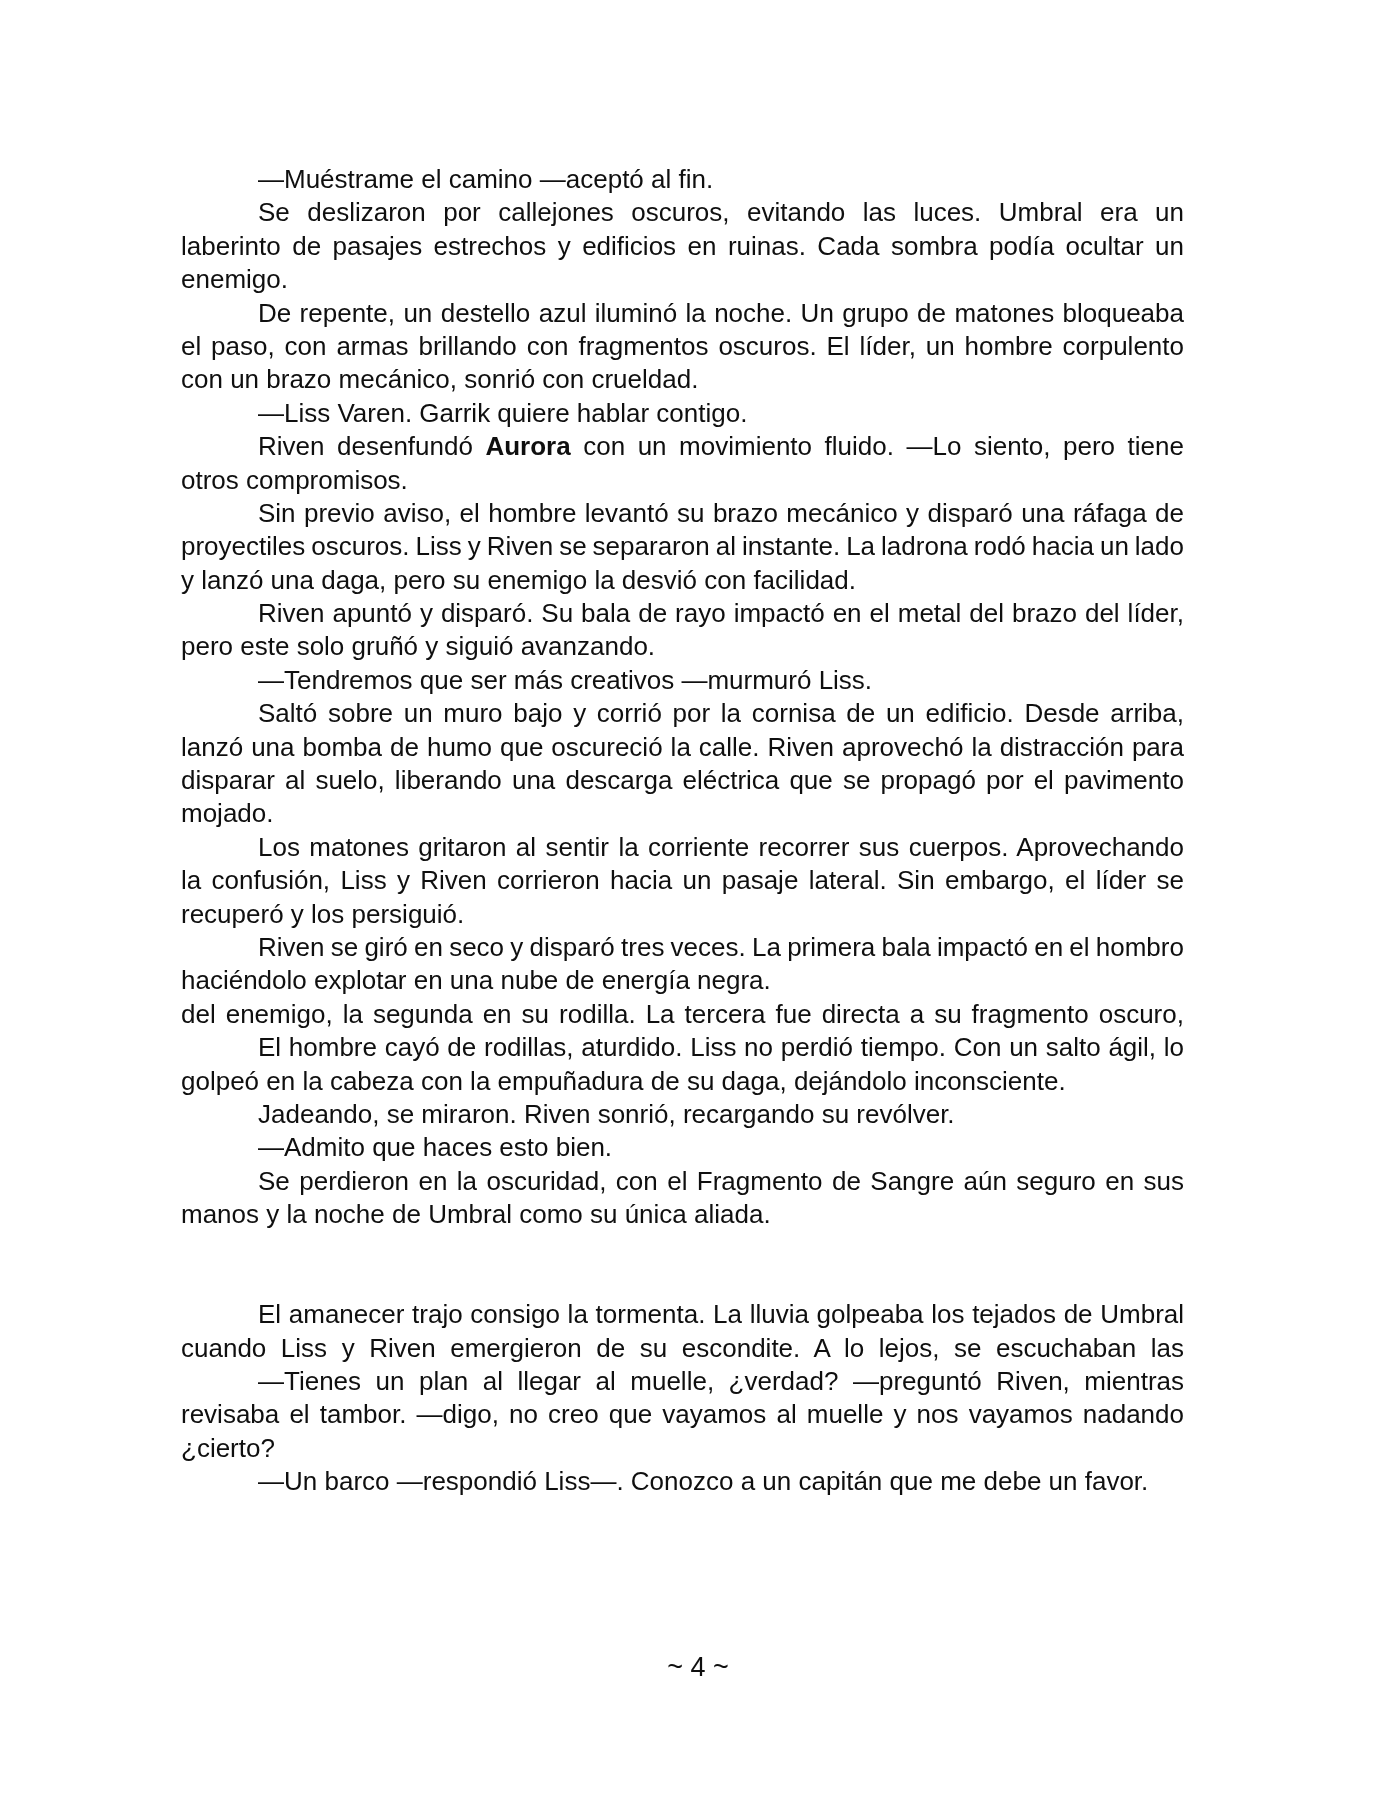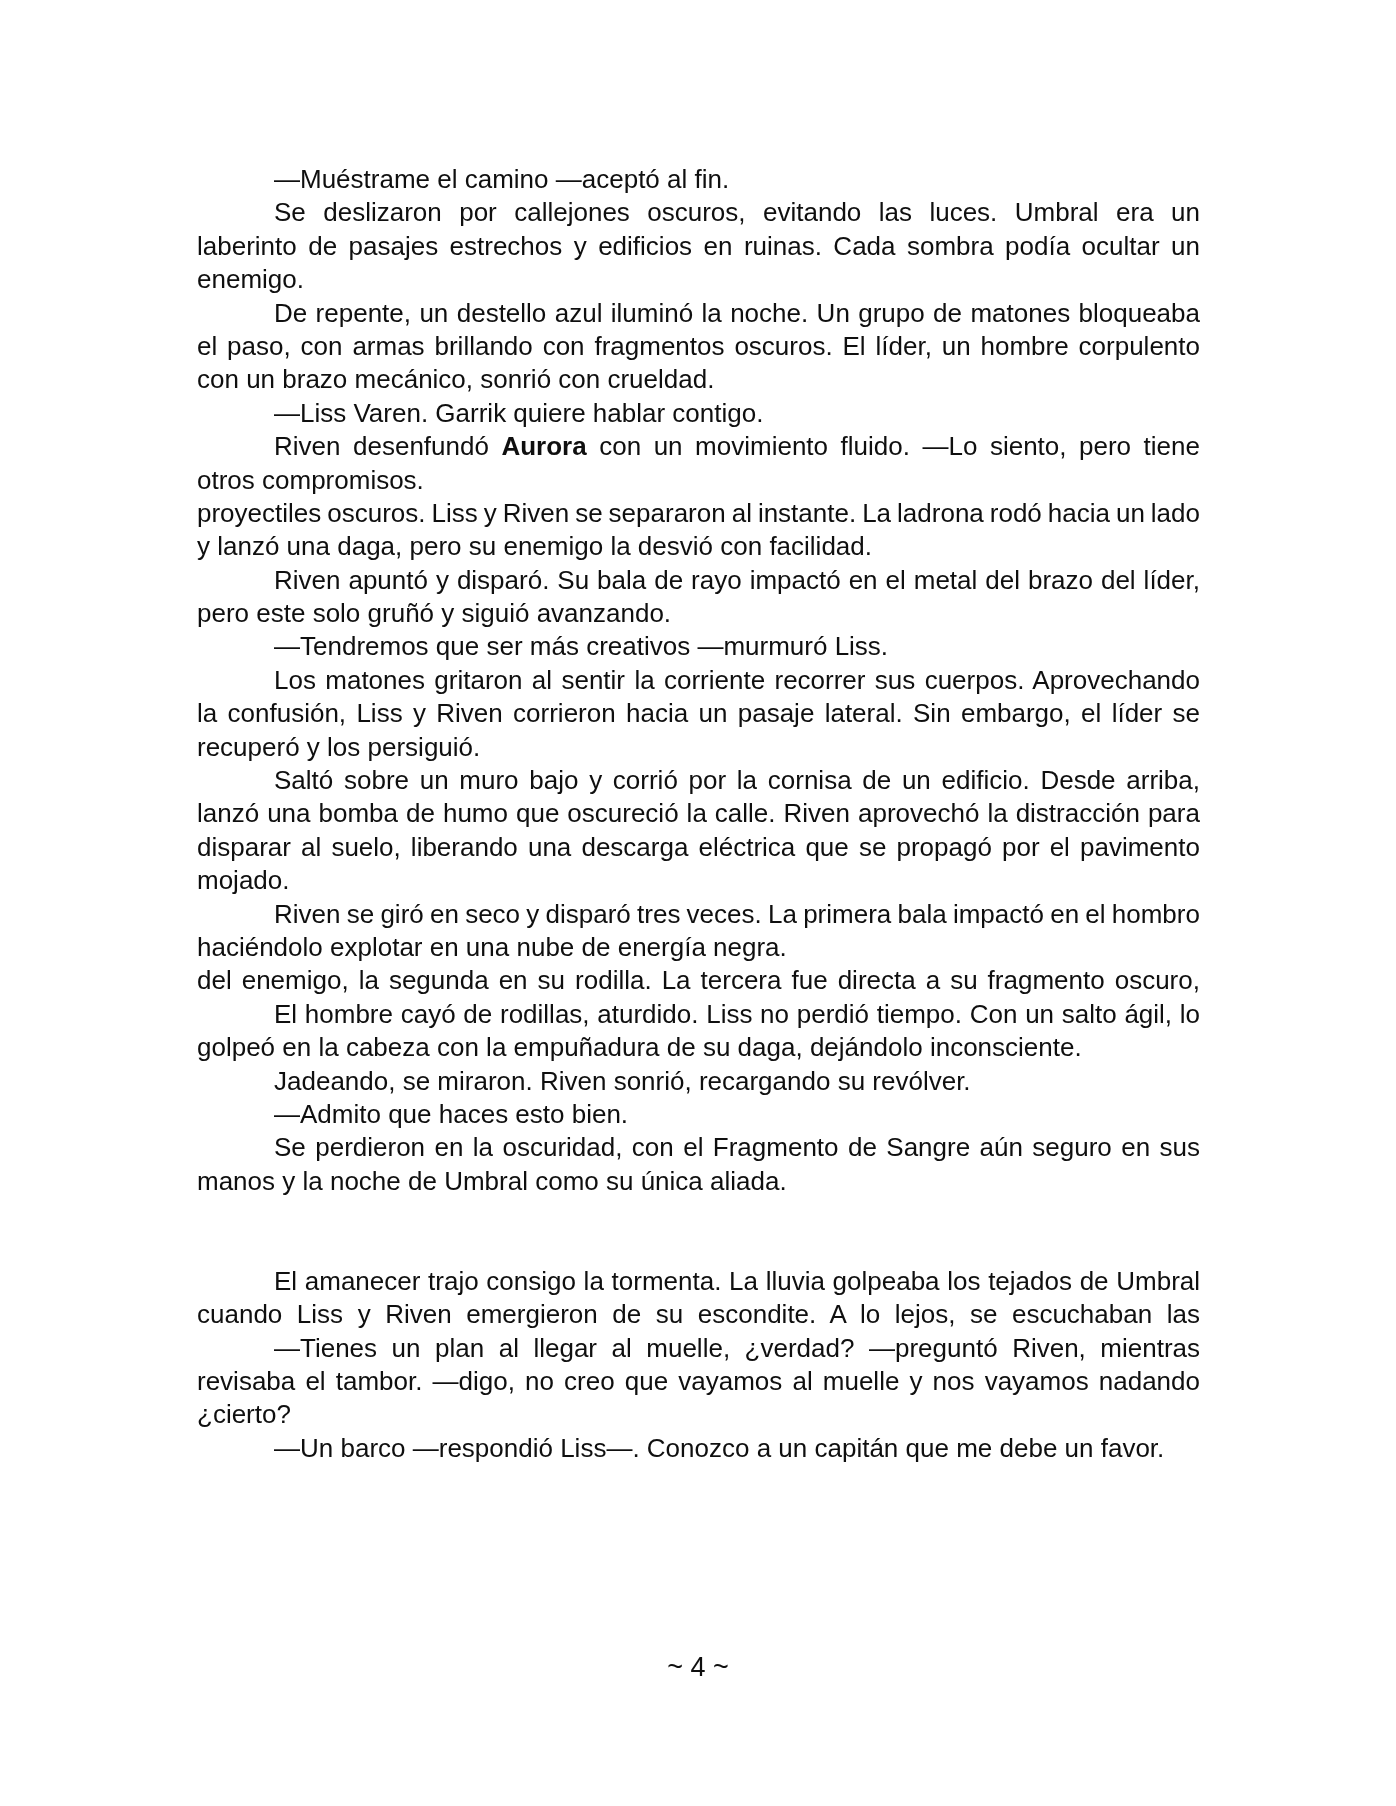--- a/index.html
+++ b/index.html
@@ -14,21 +14,21 @@
     background: #ffffff;
     font-family: "Liberation Sans", "DejaVu Sans", sans-serif;
     color: #0f0f0f;
   }
   .page {
     position: absolute;
     inset: 0;
   }
   .text-block {
     position: absolute;
-    left: 197px;
+    left: 181px;
     top: 163px;
     width: 1003px;
   }
   .para {
     margin: 0;
     padding: 0;
   }
   .line {
     height: 33.4px;
     line-height: 33.4px;
@@ -79,40 +79,41 @@
         <div class="line"><span class="lt">con un brazo mecánico, sonrió con crueldad.</span></div>
       </div>
       <div class="para">
         <div class="line indent"><span class="lt">—Liss Varen. Garrik quiere hablar contigo.</span></div>
       </div>
       <div class="para">
         <div class="line indent"><span class="lt" style="word-spacing: 5.3px;">Riven desenfundó <strong>Aurora</strong> con un movimiento fluido. —Lo siento, pero tiene</span></div>
         <div class="line"><span class="lt">otros compromisos.</span></div>
       </div>
       <div class="para">
+        <div class="line indent"><span class="lt" style="word-spacing: 1.19px;">Sin previo aviso, el hombre levantó su brazo mecánico y disparó una ráfaga de</span></div>
         <div class="line"><span class="lt" style="word-spacing: -1.24px;">proyectiles oscuros. Liss y Riven se separaron al instante. La ladrona rodó hacia un lado</span></div>
         <div class="line"><span class="lt">y lanzó una daga, pero su enemigo la desvió con facilidad.</span></div>
       </div>
       <div class="para">
         <div class="line indent"><span class="lt" style="word-spacing: 0.74px;">Riven apuntó y disparó. Su bala de rayo impactó en el metal del brazo del líder,</span></div>
         <div class="line"><span class="lt">pero este solo gruñó y siguió avanzando.</span></div>
       </div>
       <div class="para">
         <div class="line indent"><span class="lt">—Tendremos que ser más creativos —murmuró Liss.</span></div>
       </div>
       <div class="para">
-        <div class="line indent"><span class="lt" style="word-spacing: 2.13px;">Los matones gritaron al sentir la corriente recorrer sus cuerpos. Aprovechando</span></div>
-        <div class="line"><span class="lt" style="word-spacing: 3.1px;">la confusión, Liss y Riven corrieron hacia un pasaje lateral. Sin embargo, el líder se</span></div>
-        <div class="line"><span class="lt">recuperó y los persiguió.</span></div>
-      </div>
-      <div class="para">
         <div class="line indent"><span class="lt" style="word-spacing: 3.48px;">Saltó sobre un muro bajo y corrió por la cornisa de un edificio. Desde arriba,</span></div>
         <div class="line"><span class="lt" style="word-spacing: 0.77px;">lanzó una bomba de humo que oscureció la calle. Riven aprovechó la distracción para</span></div>
         <div class="line"><span class="lt" style="word-spacing: 2.88px;">disparar al suelo, liberando una descarga eléctrica que se propagó por el pavimento</span></div>
         <div class="line"><span class="lt">mojado.</span></div>
+      </div>
+      <div class="para">
+        <div class="line indent"><span class="lt" style="word-spacing: 2.13px;">Los matones gritaron al sentir la corriente recorrer sus cuerpos. Aprovechando</span></div>
+        <div class="line"><span class="lt" style="word-spacing: 3.1px;">la confusión, Liss y Riven corrieron hacia un pasaje lateral. Sin embargo, el líder se</span></div>
+        <div class="line"><span class="lt">recuperó y los persiguió.</span></div>
       </div>
       <div class="para">
         <div class="line indent"><span class="lt" style="word-spacing: -0.99px;">Riven se giró en seco y disparó tres veces. La primera bala impactó en el hombro</span></div>
         <div class="line"><span class="lt">haciéndolo explotar en una nube de energía negra.</span></div>
         <div class="line"><span class="lt" style="word-spacing: 2.78px;">del enemigo, la segunda en su rodilla. La tercera fue directa a su fragmento oscuro,</span></div>
       </div>
       <div class="para">
         <div class="line indent"><span class="lt" style="word-spacing: 0.49px;">El hombre cayó de rodillas, aturdido. Liss no perdió tiempo. Con un salto ágil, lo</span></div>
         <div class="line"><span class="lt">golpeó en la cabeza con la empuñadura de su daga, dejándolo inconsciente.</span></div>
       </div>

